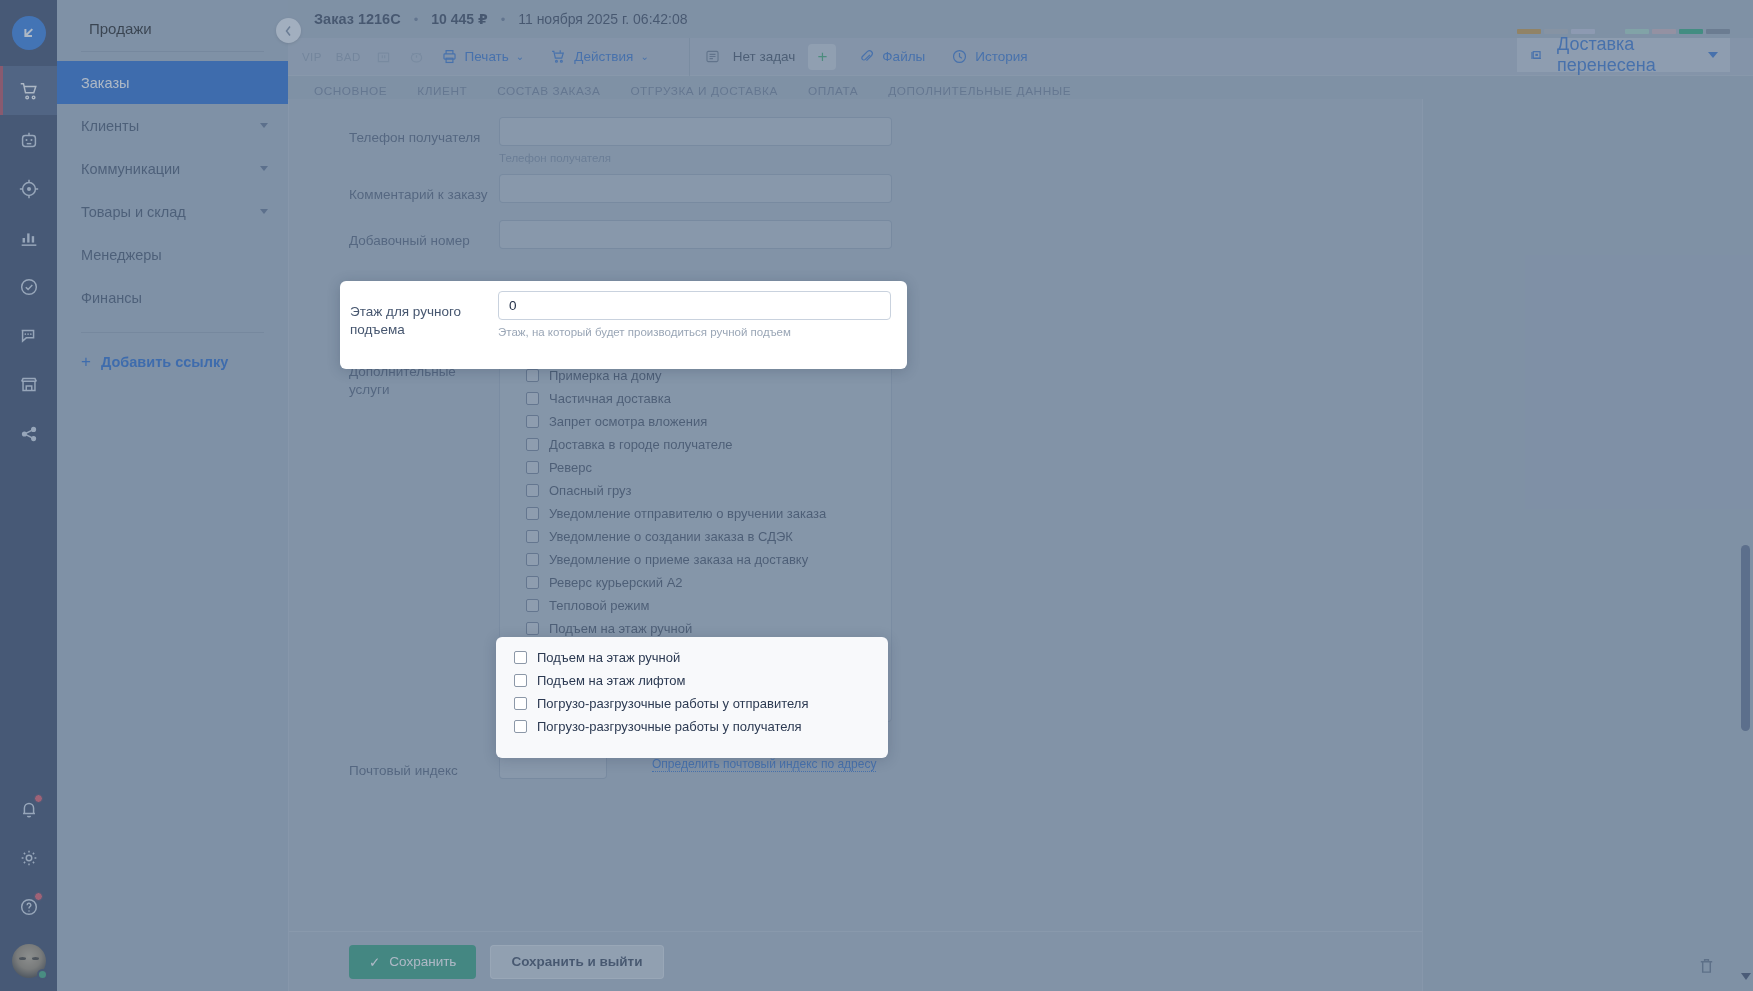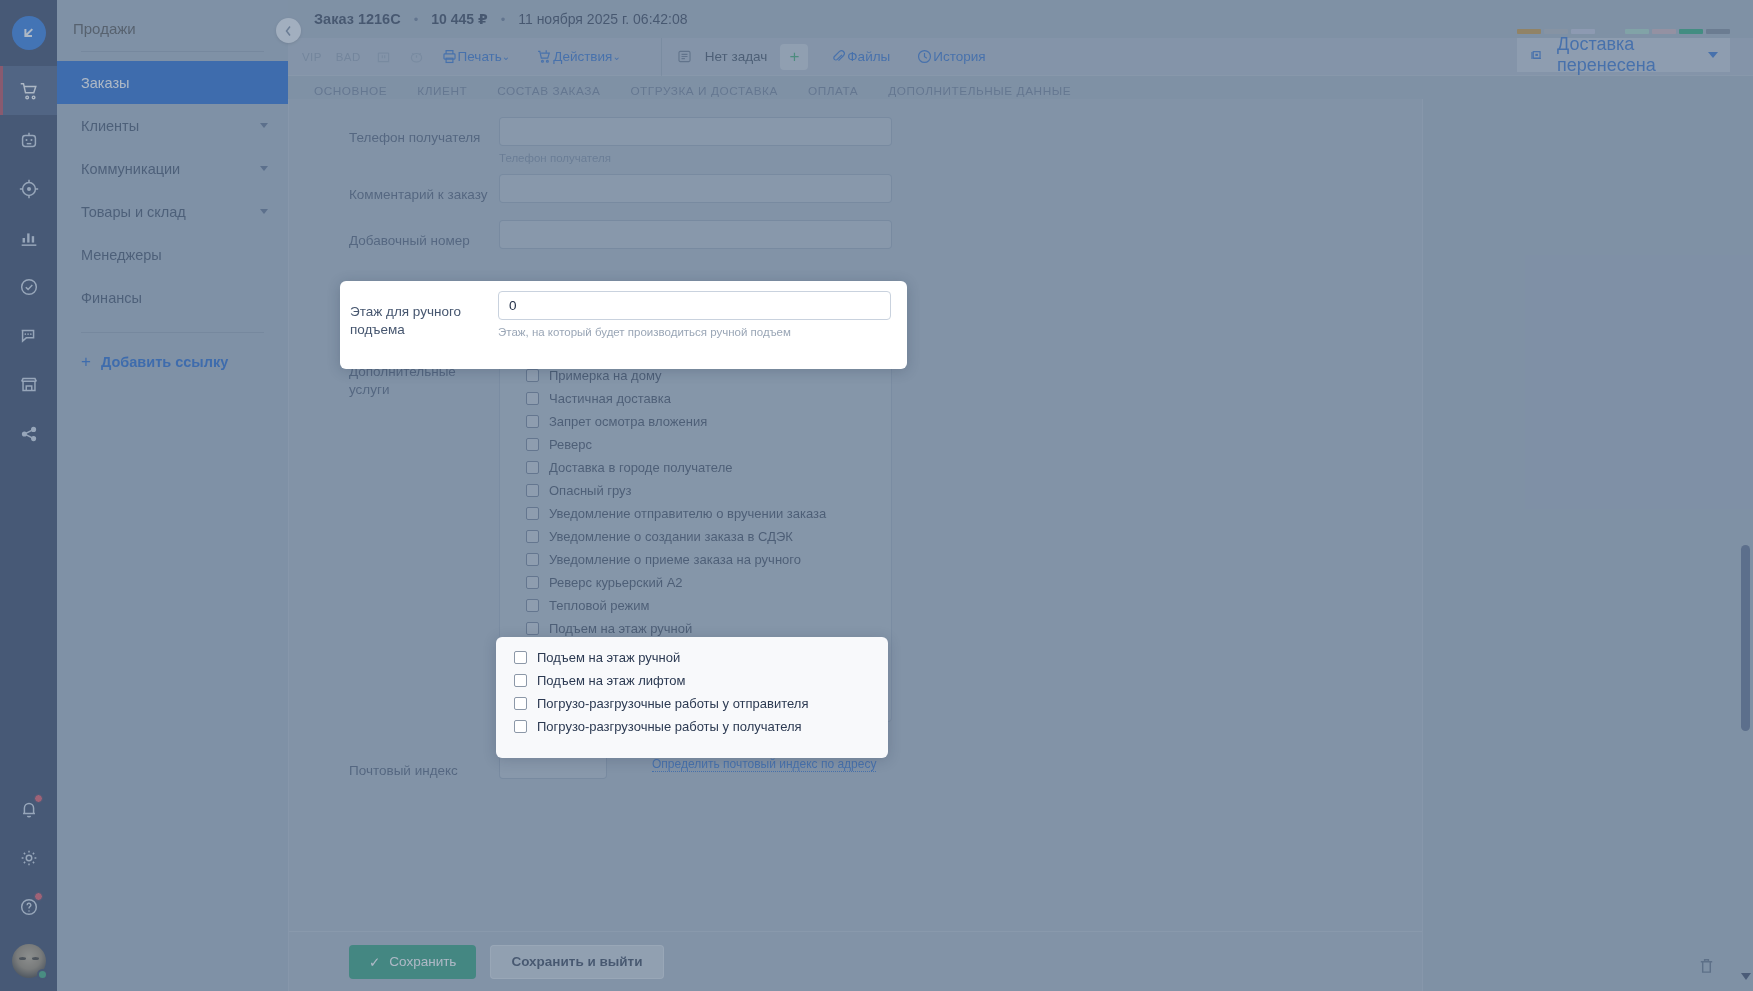--- a/index.html
+++ b/index.html
@@ -59,21 +59,21 @@
     position:absolute; width:11px; height:11px; border-radius:50%;
     background:#22a06b; right:9px; bottom:11px; border:2px solid #1d2d50;
   }
 
   
   .nav {
     position: absolute; left: 57px; top: 0; width: 231px; height: 991px;
     background: #99a8ba; z-index: 9;
   }
   .nav-title {
-    padding: 20px 24px 14px 16px; font-size: 15px; color: #404040;
+    padding: 20px 24px 14px 32px; font-size: 15px; color: #000000;
   }
   .nav-sep { height: 1px; background: rgba(47,63,92,0.18); margin: 0 24px; }
   .nav-list { padding-top: 9px; }
   .nav-item {
     height: 43px; display: flex; align-items: center; justify-content: space-between;
     padding: 0 20px 0 24px; font-size: 14.5px; color: #2c3c58; cursor: pointer;
   }
   .nav-item.selected { background: #0b57c9; color: #fff; font-weight: 400; }
   .nav-caret { width: 0; height: 0; border-left: 4px solid transparent; border-right: 4px solid transparent;
                border-top: 5px solid #4c5f80; }
@@ -105,21 +105,21 @@
   .toolbar {
     height: 38px; display: flex; align-items: center;
     background: rgba(255,255,255,0.10);
     border-bottom: 1px solid rgba(255,255,255,0.10);
   }
   .tb-group { display: flex; align-items: center; height: 38px; padding: 0 14px; }
   .tb-group.bordered { border-right: 1px solid rgba(70,90,120,0.22); }
   .tb-flag { font-size: 11.5px; letter-spacing: .4px; color: #7f8ea4; margin-right: 14px; cursor: pointer; }
   .tb-ico { margin-right: 16px; cursor: pointer; display: flex; align-items: center; }
   .tb-btn {
-    display: flex; align-items: center; color: #1e62c8;
+    display: flex; align-items: center; gap: 7px; color: #1e62c8;
     font-size: 13.5px; margin-right: 26px; cursor: pointer;
   }
   .tb-btn .chev { font-size: 10px; }
   .tb-task { display:flex; align-items:center; gap:12px; color:#2a3950; font-size:13.5px; margin-right:13px; }
   .tb-plus {
     width: 28px; height: 26px; border-radius: 4px; background: rgba(255,255,255,0.30);
     display: flex; align-items: center; justify-content: center;
     color: #2a9d63; font-size: 17px; cursor: pointer; margin-right: 22px;
   }
 
@@ -504,41 +504,41 @@
               <div class="svc-item">
                   <span class="cbx"></span>
                   <span class="t">Частичная доставка</span>
                 </div>
               <div class="svc-item">
                   <span class="cbx"></span>
                   <span class="t">Запрет осмотра вложения</span>
                 </div>
               <div class="svc-item">
                   <span class="cbx"></span>
+                  <span class="t">Доставка в городе получателе</span>
+                </div>
+              <div class="svc-item">
+                  <span class="cbx"></span>
                   <span class="t">Реверс</span>
                 </div>
               <div class="svc-item">
                   <span class="cbx"></span>
-                  <span class="t">Доставка в городе получателе</span>
-                </div>
-              <div class="svc-item">
-                  <span class="cbx"></span>
                   <span class="t">Опасный груз</span>
                 </div>
               <div class="svc-item">
                   <span class="cbx"></span>
                   <span class="t">Уведомление отправителю о вручении заказа</span>
                 </div>
               <div class="svc-item">
                   <span class="cbx"></span>
                   <span class="t">Уведомление о создании заказа в СДЭК</span>
                 </div>
               <div class="svc-item">
                   <span class="cbx"></span>
-                  <span class="t">Уведомление о приеме заказа на ручного</span>
+                  <span class="t">Уведомление о приеме заказа на доставку</span>
                 </div>
               <div class="svc-item">
                   <span class="cbx"></span>
                   <span class="t">Реверс курьерский А2</span>
                 </div>
               <div class="svc-item">
                   <span class="cbx"></span>
                   <span class="t">Тепловой режим</span>
                 </div>
               <div class="svc-item">

